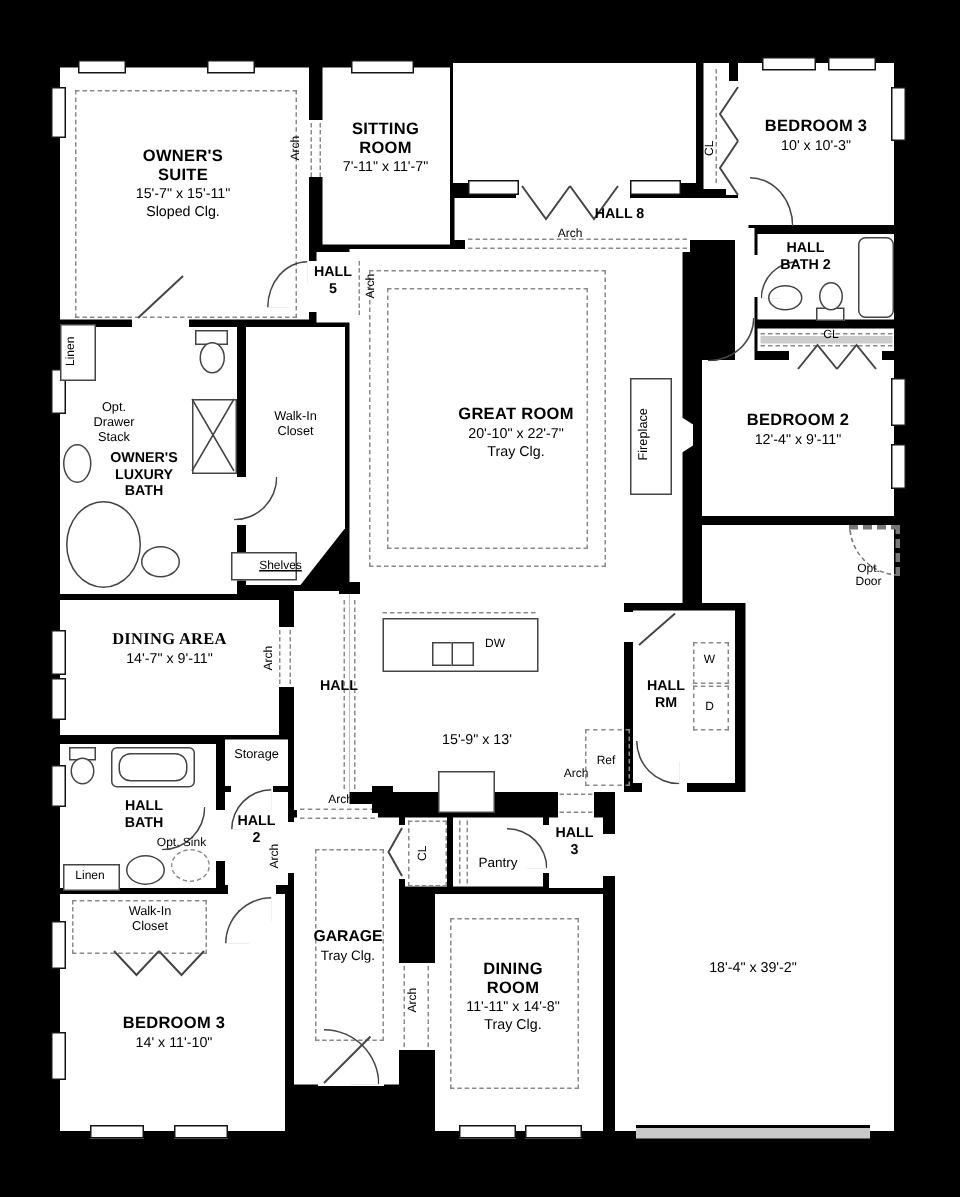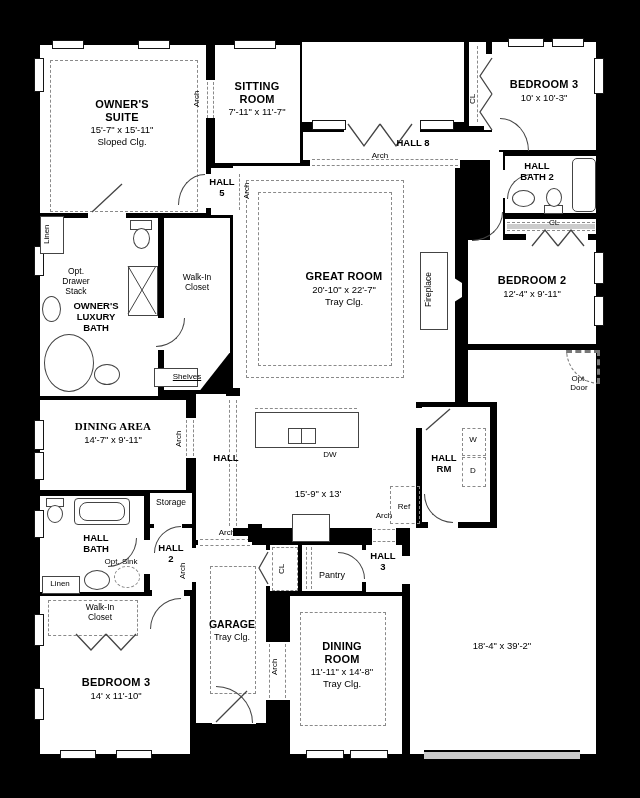--- a/index.html
+++ b/index.html
@@ -252,21 +252,21 @@
   <div class="lb sm" style="left:166px;top:272px;width:62px;font-size:8.5px;">Walk-In
 Closet</div>
   <div class="lb sm" style="left:154px;top:372px;width:66px;z-index:41;text-decoration:underline;">Shelves</div>
 
   <div class="lb nm" style="left:46px;top:420px;width:134px;font-family:Liberation Serif, serif;">DINING AREA</div>
   <div class="lb dm" style="left:46px;top:434px;width:134px;">14'-7" x 9'-11"</div>
   <div class="lb sm vt" style="left:174px;top:424px;width:13px;height:30px;">Arch</div>
   <div class="lb smb" style="left:204px;top:452px;width:44px;">HALL</div>
 
   <div class="lb dm" style="left:266px;top:488px;width:104px;">15'-9" x 13'</div>
-  <div class="lb sm" style="left:318px;top:424px;width:24px;z-index:41;margin-top:26px;">DW</div>
+  <div class="lb sm" style="left:318px;top:424px;width:24px;z-index:41;">DW</div>
   <div class="lb sm" style="left:392px;top:502px;width:24px;">Ref</div>
 
   <div class="lb smb" style="left:420px;top:452px;width:48px;">HALL
 RM</div>
   <div class="lb sm" style="left:464px;top:435px;width:18px;">W</div>
   <div class="lb sm" style="left:464px;top:466px;width:18px;">D</div>
 
   <div class="lb sm" style="left:150px;top:497px;width:42px;font-size:8.5px;">Storage</div>
   <div class="lb smb" style="left:64px;top:532px;width:64px;">HALL
 BATH</div>

